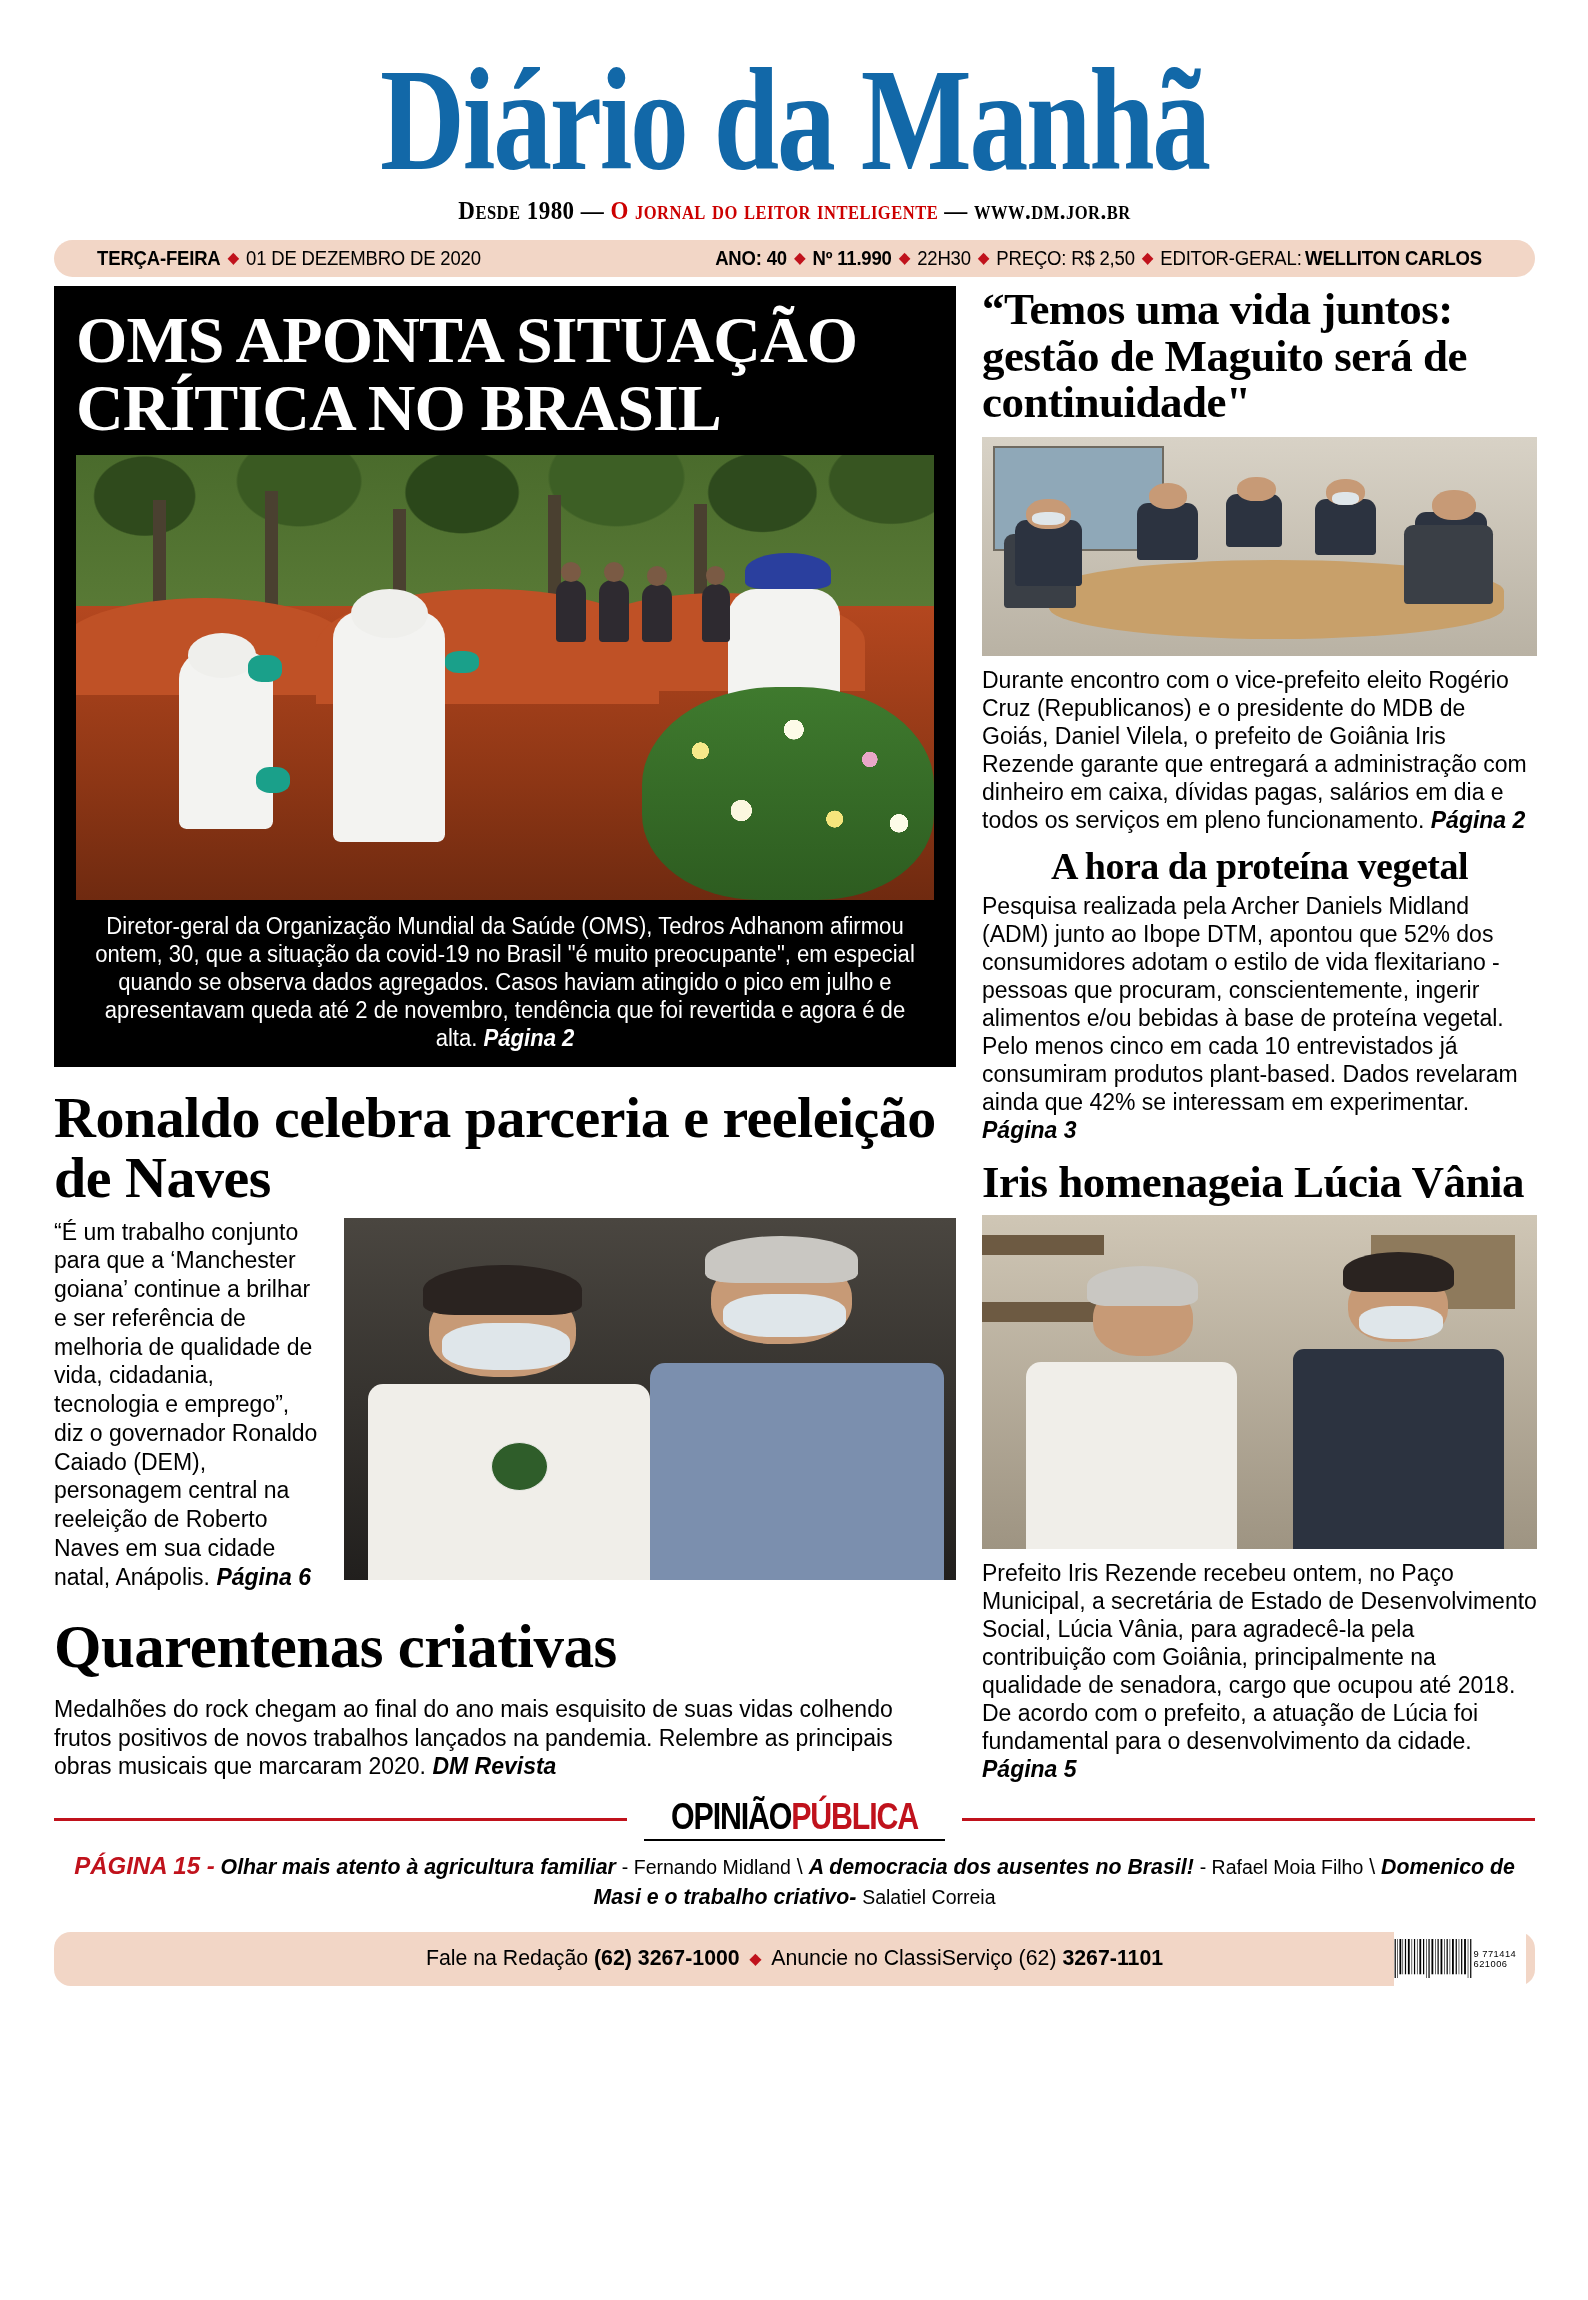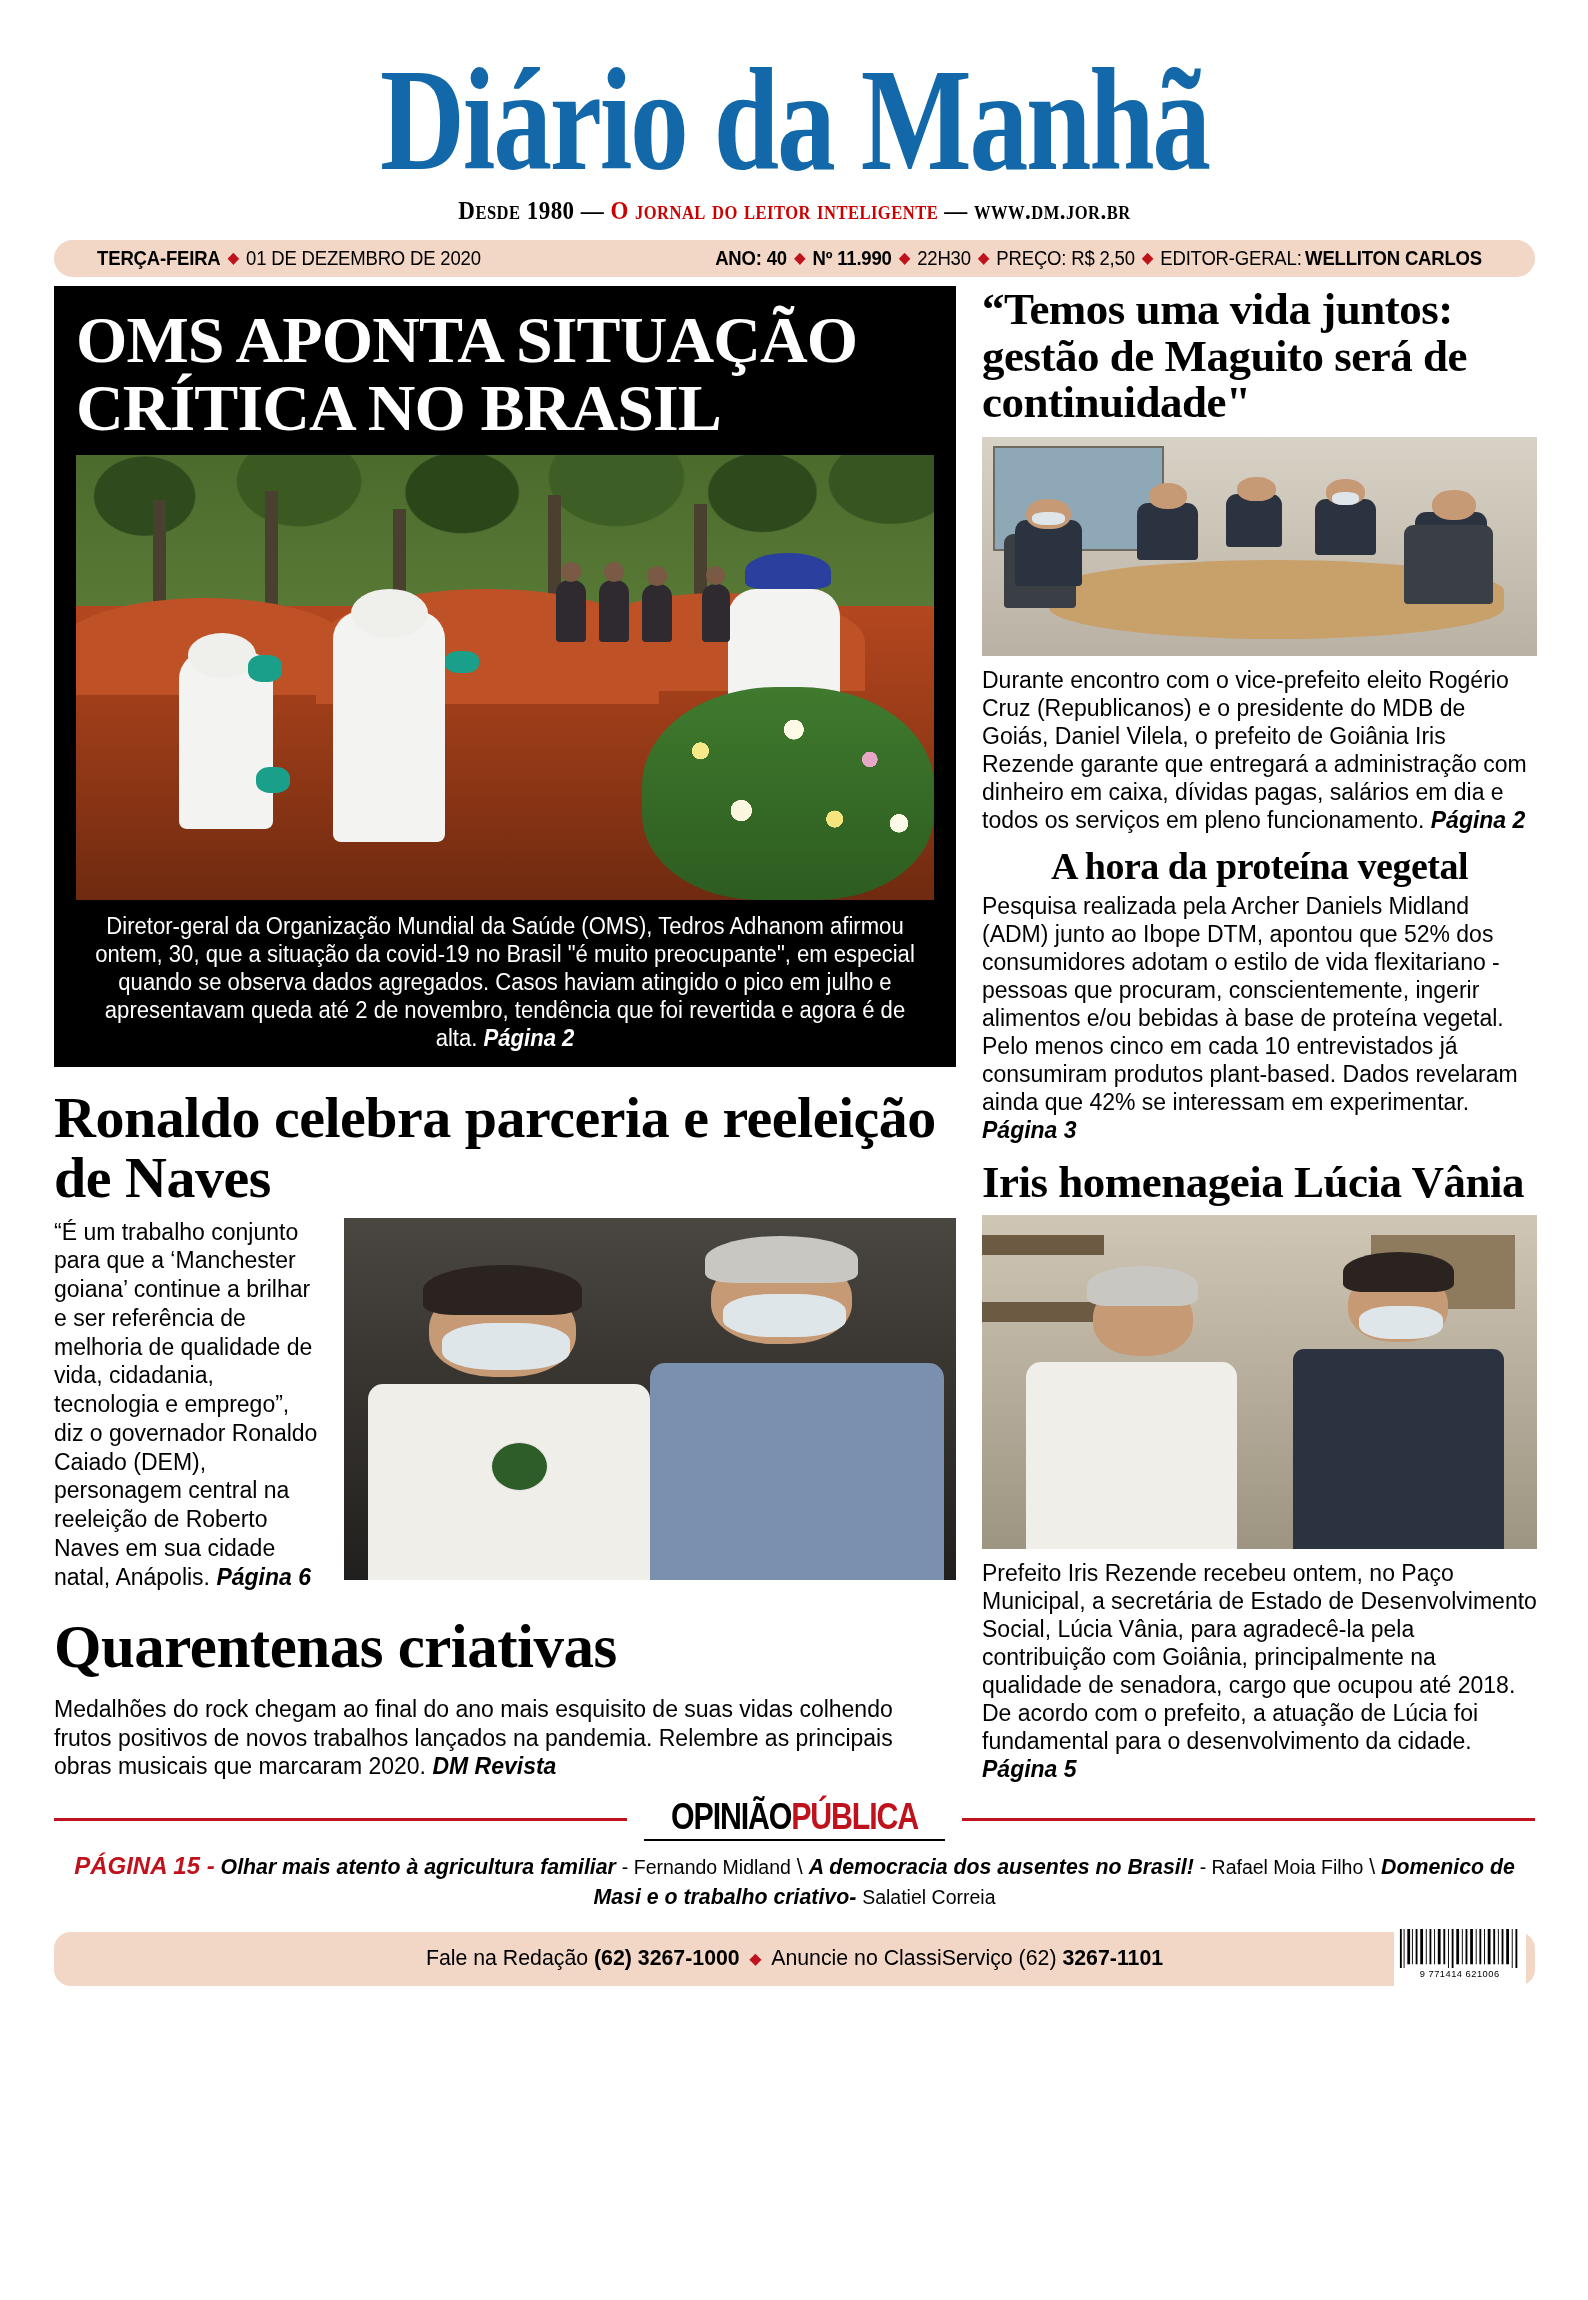--- a/index.html
+++ b/index.html
@@ -115,21 +115,21 @@
 
   
   .footer{
     margin:20.4px 54px 0 54px;background:#f2d6c6;border-radius:16.7px;height:54px;
     display:flex;align-items:center;justify-content:center;position:relative;
     font-size:21.3px;
   }
   .footer .b{font-weight:700;}
   .barcode{
     position:absolute;right:9.3px;top:-5.6px;width:132px;height:61px;background:#fff;
-    display:flex;flex-direction:column;align-items:center;justify-content:flex-start;
+    display:flex;flex-direction:row;align-items:center;justify-content:flex-start;
     padding-top:2.8px;box-sizing:border-box;
   }
   .bars{width:122px;height:39px;}
   .bc-num{font-size:9.3px;letter-spacing:0.5px;margin-top:0.9px;}
 
   
   .ph{position:absolute;inset:0;}
   .sky{position:absolute;left:0;right:0;top:0;height:38%;background:linear-gradient(#b9cbd6,#cfe0e4);}
   .trees{position:absolute;left:0;right:0;top:0;height:42%;
     background:

